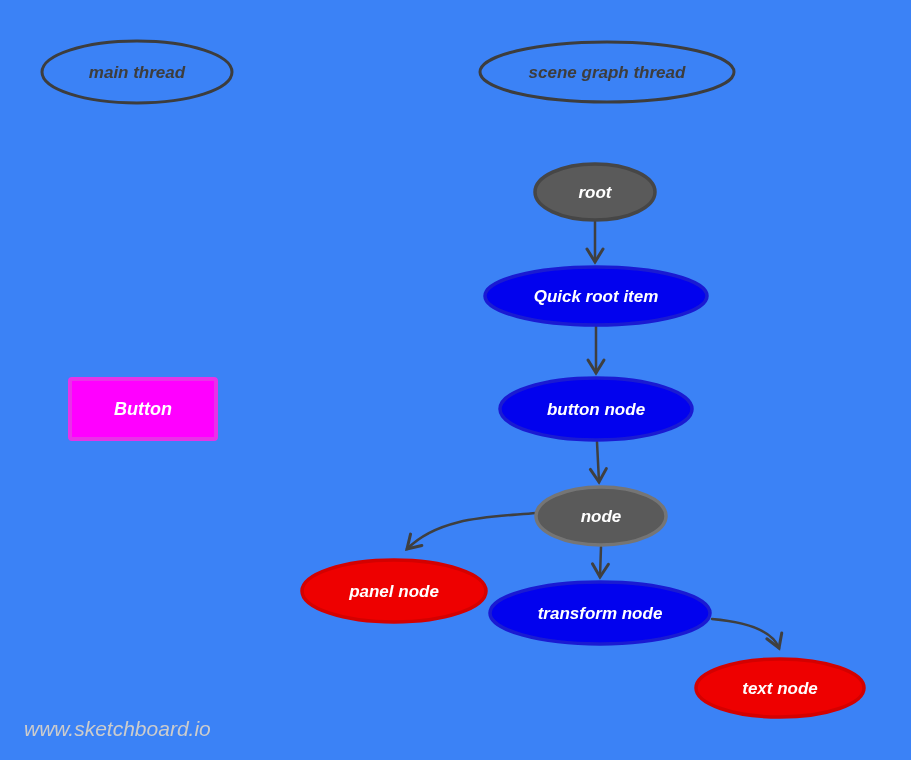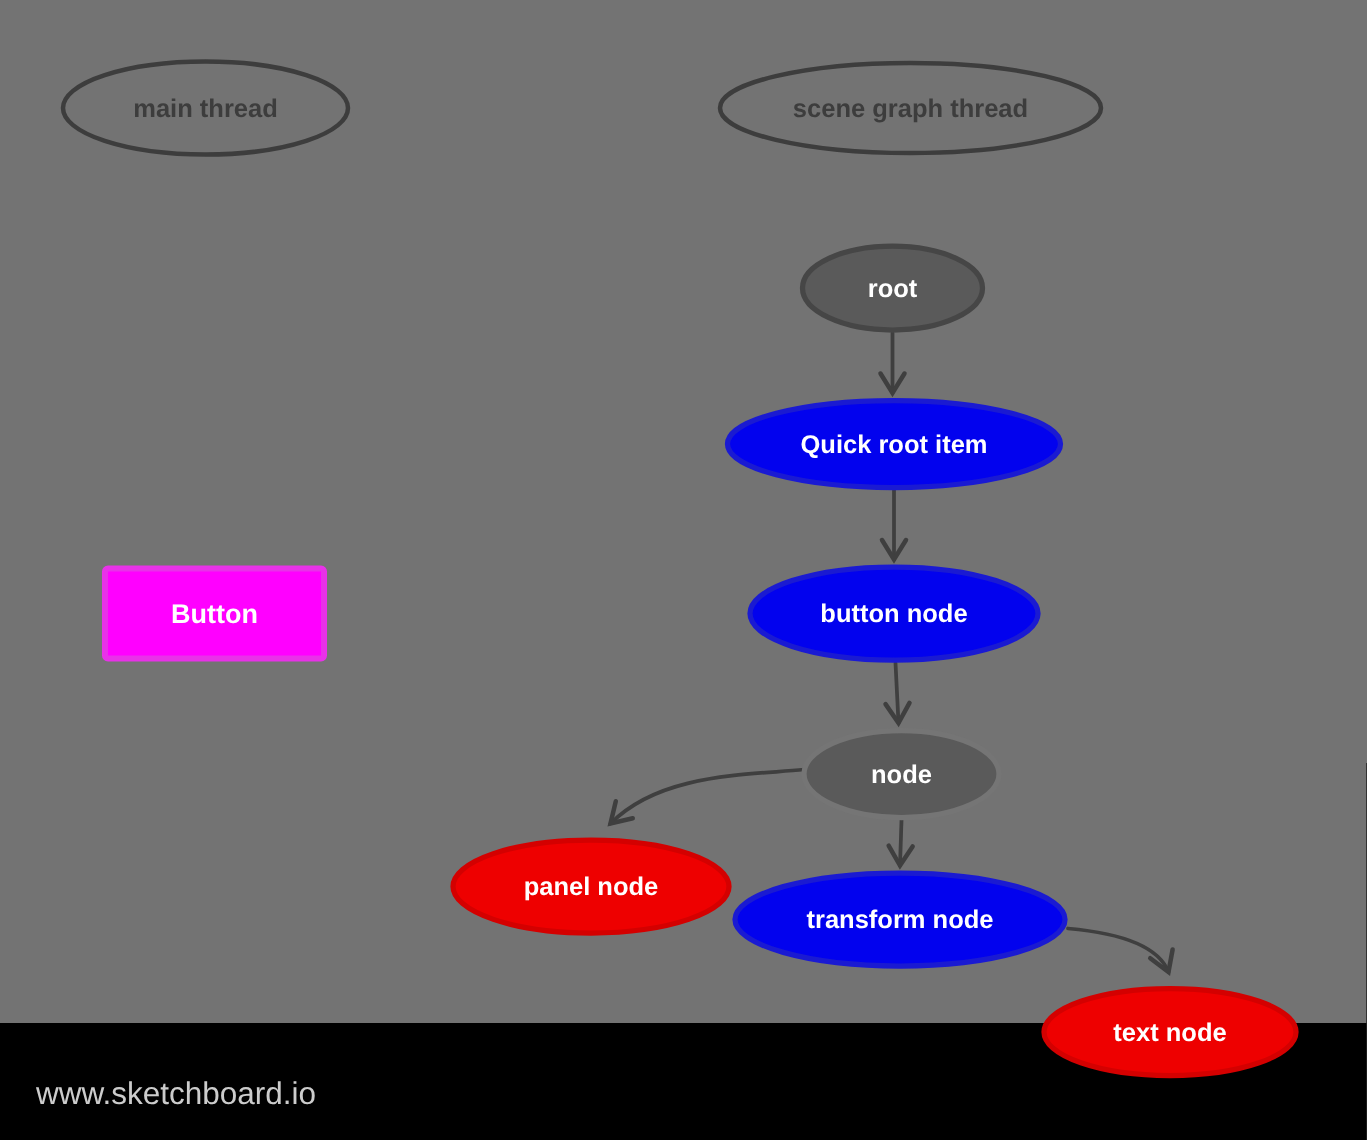--- a/index.html
+++ b/index.html
@@ -7,22 +7,23 @@
     padding: 0;
     background: #000000;
     width: 911px;
     height: 760px;
     overflow: hidden;
     font-family: "Liberation Sans", sans-serif;
   }
   .canvas-wrap {
     position: relative;
     width: 911px;
-    height: 682px;
-    background: #737373;
+    height: 760px;
+    background: #3b82f6;
+    font-style: italic;
   }
   svg { display: block; }
   .node-label {
     font-family: "Liberation Sans", sans-serif;
     font-size: 17px;
     font-weight: bold;
     text-anchor: middle;
   }
   .header-label {
     font-family: "Liberation Sans", sans-serif;

